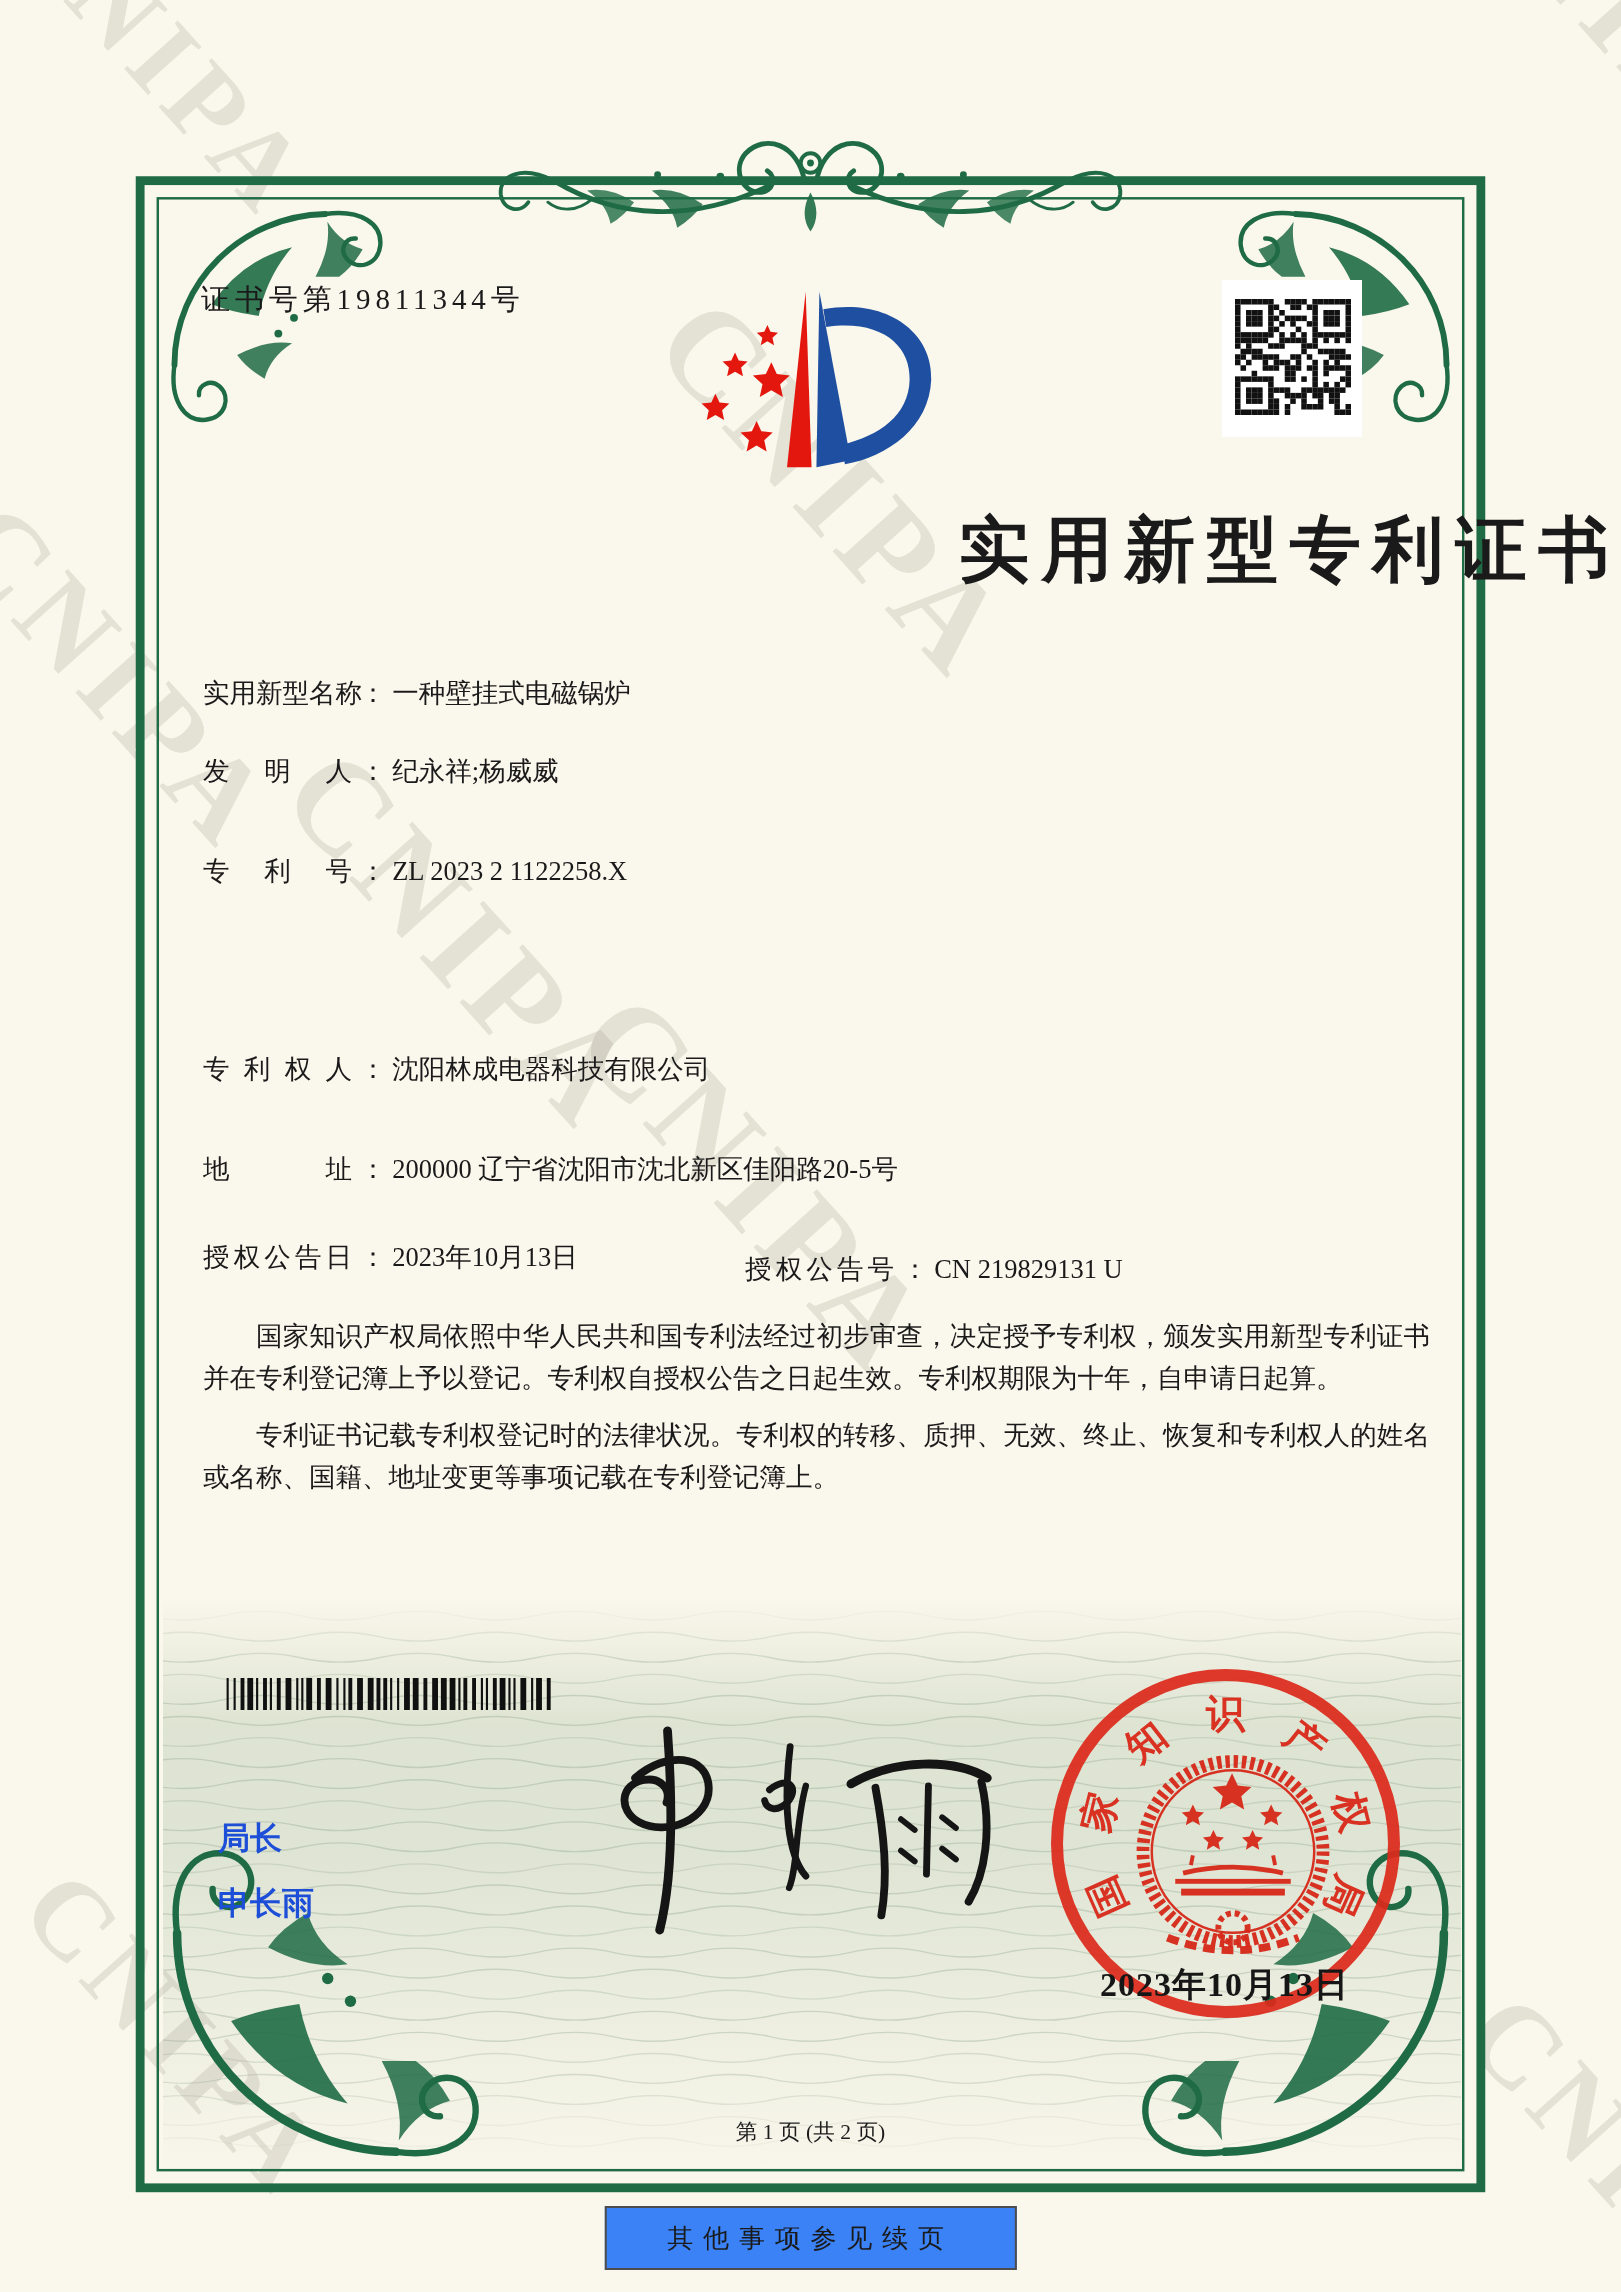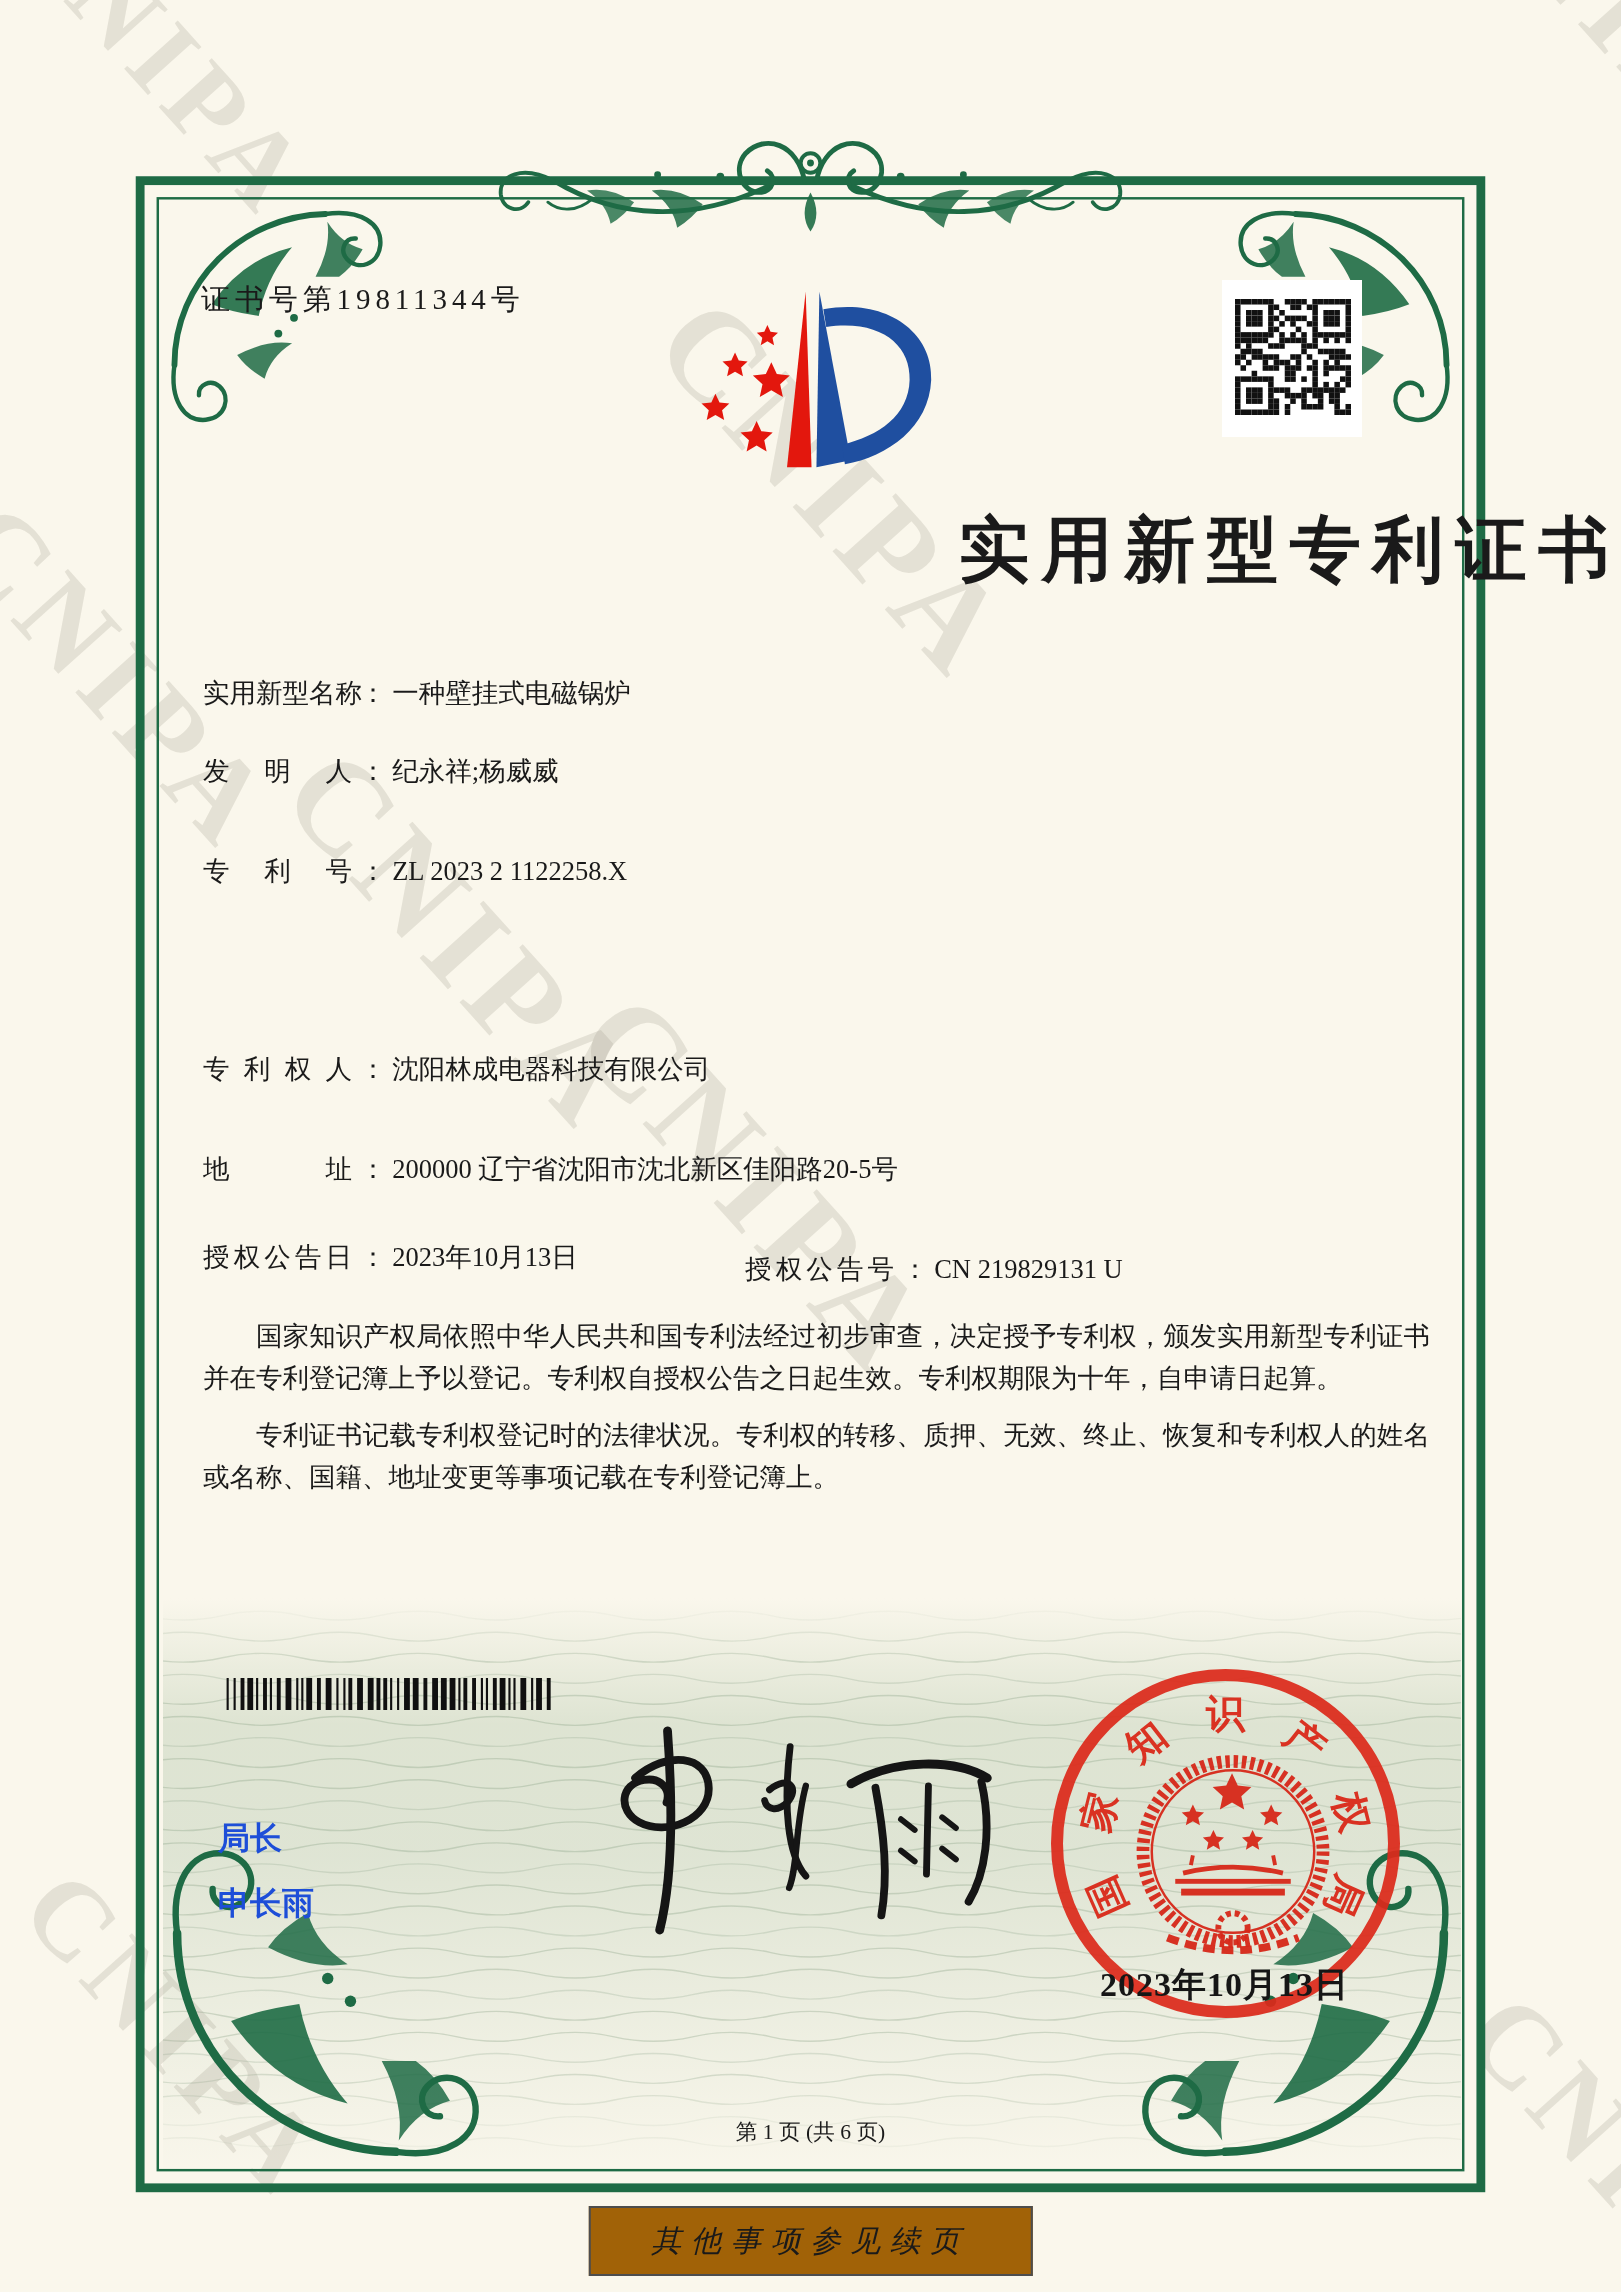--- a/index.html
+++ b/index.html
@@ -92,22 +92,22 @@
     position:absolute; left:0; top:281px; width:323px; text-align:center;
     font-size:34px; color:#161616; letter-spacing:1px; font-weight:600;
   }
 
   
   #page-num{
     left:0; top:2117px; width:1621px; text-align:center; z-index:3; font-size:21.6px;
   }
   #note-box{
     left:50%; top:2206px; transform:translateX(-50%); z-index:5;
-    background:#a16207; border:2px solid #4d4d4d; padding:12.7px 61px;
-    font-size:30px; letter-spacing:9.8px; white-space:nowrap;font-style:italic;
+    background:#3b82f6; border:2px solid #4d4d4d; padding:12.7px 61px;
+    font-size:26px; letter-spacing:9.8px; white-space:nowrap;
   }
 </style>
 </head>
 <body>
 
 <div id="page">
 
   <span class="wm" style="left:-35px;top:-9.8px;font-size:110px;">CNIPA</span>
   <span class="wm" style="left:1400px;top:-65px;font-size:125px;">CNIPA</span>
   <span class="wm" style="left:608px;top:412px;font-size:131px;">CNIPA</span>
@@ -576,17 +576,17 @@
         </g>
         <path d="M54,140 Q105,128 156,140" stroke-width="5"></path>
         <path d="M62,132 L64,122 M148,132 L146,122" stroke-width="4"></path>
         <circle cx="105" cy="196" r="15" stroke-width="6" stroke-dasharray="5 4"></circle>
         <path d="M38,206 Q105,232 172,206" stroke-width="8" stroke-dasharray="12 7"></path>
       </g>
     </svg>
     <div id="seal-date">2023年10月13日</div>
   </div>
 
-  <div id="page-num" class="abs">第 1 页 (共 6 页)</div>
+  <div id="page-num" class="abs">第 1 页 (共 2 页)</div>
   <div id="note-box" class="abs">其他事项参见续页</div>
 
 </div>
 
 
 </body></html>

